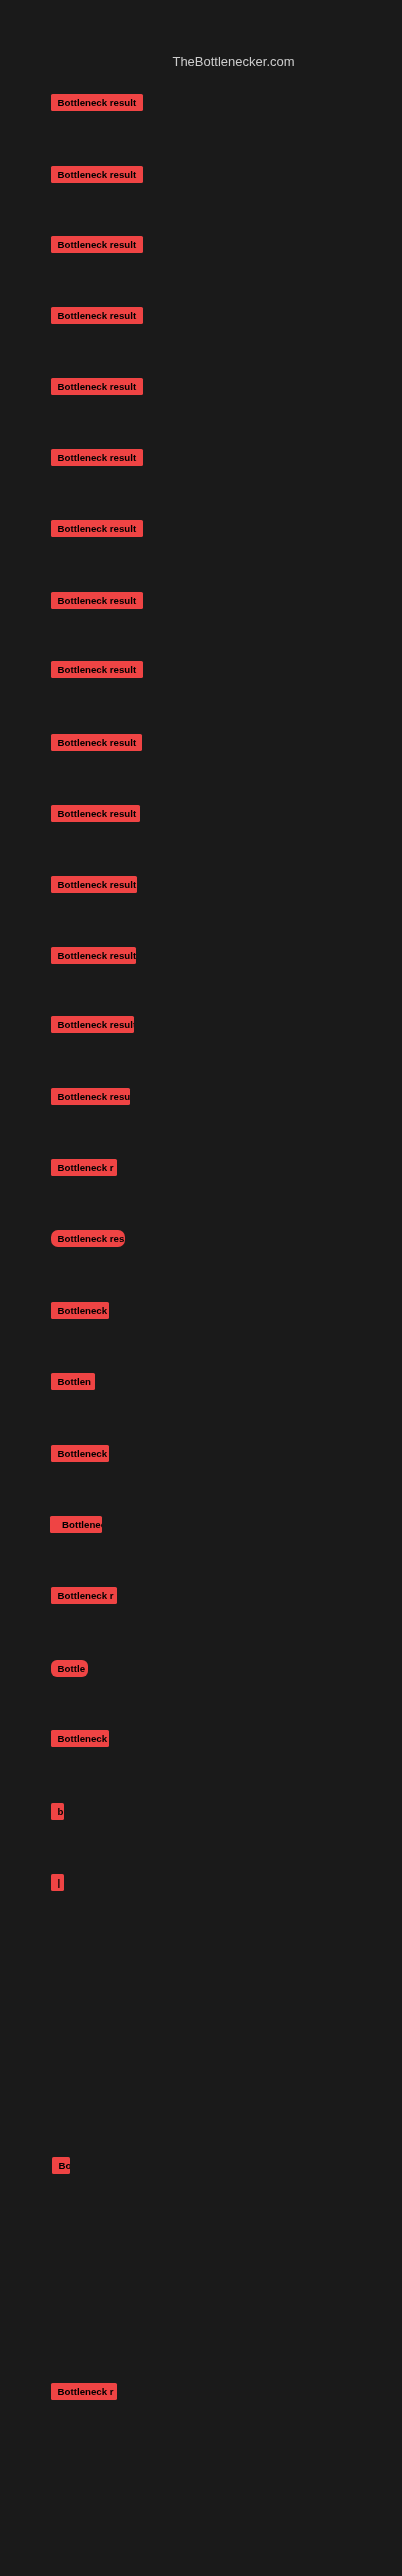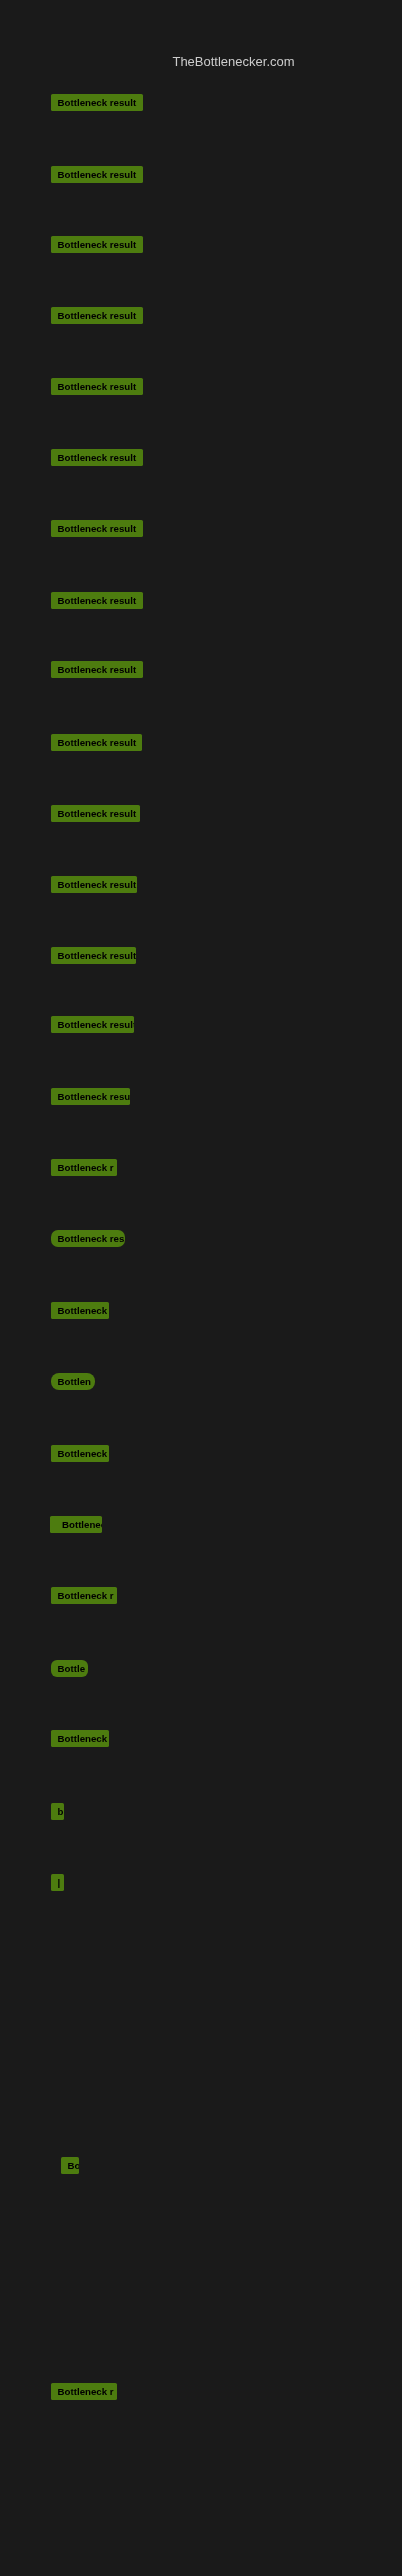--- a/index.html
+++ b/index.html
@@ -18,21 +18,21 @@
 
     .site-title {
       text-align: center;
       color: #cccccc;
       font-size: 13px;
       padding: 6.4px 0;
       font-weight: normal;
     }
 
     .bottleneck-badge {
-      background-color: #4d7c0f;
+      background-color: #ef4444;
       color: #000000;
       font-size: 9.7px;
       font-weight: bold;
       padding: 3.2px 6.4px;
       border-radius: 1.6px;
       white-space: nowrap;
       overflow: hidden;
     }
   </style>
 </head>
@@ -53,23 +53,23 @@
 <div class="bottleneck-badge" style="position: absolute; top: 613px; left: 3.2px; max-width: 93px; overflow: hidden; text-overflow: clip;">Bottleneck result</div>
 <div class="bottleneck-badge" style="position: absolute; top: 686px; left: 3.2px; max-width: 91px; overflow: hidden; text-overflow: clip;">Bottleneck result</div>
 <div class="bottleneck-badge" style="position: absolute; top: 757px; left: 3.2px; max-width: 89px; overflow: hidden; text-overflow: clip;">Bottleneck result</div>
 <div class="bottleneck-badge" style="position: absolute; top: 828px; left: 3.2px; max-width: 86px; overflow: hidden; text-overflow: clip;">Bottleneck result</div>
 <div class="bottleneck-badge" style="position: absolute; top: 899px; left: 3.2px; max-width: 85px; overflow: hidden; text-overflow: clip;">Bottleneck result</div>
 <div class="bottleneck-badge" style="position: absolute; top: 968px; left: 3.2px; max-width: 83px; overflow: hidden; text-overflow: clip;">Bottleneck result</div>
 <div class="bottleneck-badge" style="position: absolute; top: 1040px; left: 3.2px; max-width: 79px; overflow: hidden; text-overflow: clip;">Bottleneck resul</div>
 <div class="bottleneck-badge" style="position: absolute; top: 1111px; left: 3.2px; max-width: 66px; overflow: hidden; text-overflow: clip;">Bottleneck r</div>
 <div class="bottleneck-badge" style="position: absolute; top: 1182px; left: 3.2px; max-width: 74px; overflow: hidden; text-overflow: clip; border-radius: 7px;">Bottleneck res</div>
 <div class="bottleneck-badge" style="position: absolute; top: 1254px; left: 3.2px; max-width: 58px; overflow: hidden; text-overflow: clip;">Bottleneck</div>
-<div class="bottleneck-badge" style="position: absolute; top: 1325px; left: 3.2px; max-width: 44px; overflow: hidden; text-overflow: clip; border-radius: 8px;">Bottlen</div>
+<div class="bottleneck-badge" style="position: absolute; top: 1325px; left: 3.2px; max-width: 44px; overflow: hidden; text-overflow: clip;">Bottlen</div>
 <div class="bottleneck-badge" style="position: absolute; top: 1397px; left: 3.2px; max-width: 58px; overflow: hidden; text-overflow: clip;">Bottleneck</div>
 <div class="bottleneck-badge" style="position: absolute; top: 1468px; left: 2px; max-width: 52px; overflow: hidden; text-overflow: clip; padding-left: 12px;">Bottlenec</div>
 <div class="bottleneck-badge" style="position: absolute; top: 1539px; left: 3.2px; max-width: 66px; overflow: hidden; text-overflow: clip;">Bottleneck r</div>
 <div class="bottleneck-badge" style="position: absolute; top: 1612px; left: 3.2px; max-width: 37px; overflow: hidden; text-overflow: clip; border-radius: 6px;">Bottle</div>
 <div class="bottleneck-badge" style="position: absolute; top: 1682px; left: 3.2px; max-width: 58px; overflow: hidden; text-overflow: clip;">Bottleneck</div>
 <div class="bottleneck-badge" style="position: absolute; top: 1755px; left: 3.2px; max-width: 13px; overflow: hidden; text-overflow: clip;">b</div>
 <div class="bottleneck-badge" style="position: absolute; top: 1826px; left: 3.2px; max-width: 8px; overflow: hidden; text-overflow: clip;">|</div>
-<div class="bottleneck-badge" style="position: absolute; top: 2109px; left: 13px; max-width: 17.7px; overflow: hidden; text-overflow: clip;">Bo</div>
+<div class="bottleneck-badge" style="position: absolute; top: 2109px; left: 4px; max-width: 17.7px; overflow: hidden; text-overflow: clip;">Bo</div>
 <div class="bottleneck-badge" style="position: absolute; top: 2335px; left: 3.2px; max-width: 66px; overflow: hidden; text-overflow: clip;">Bottleneck r</div>
 
 
 </body></html>

